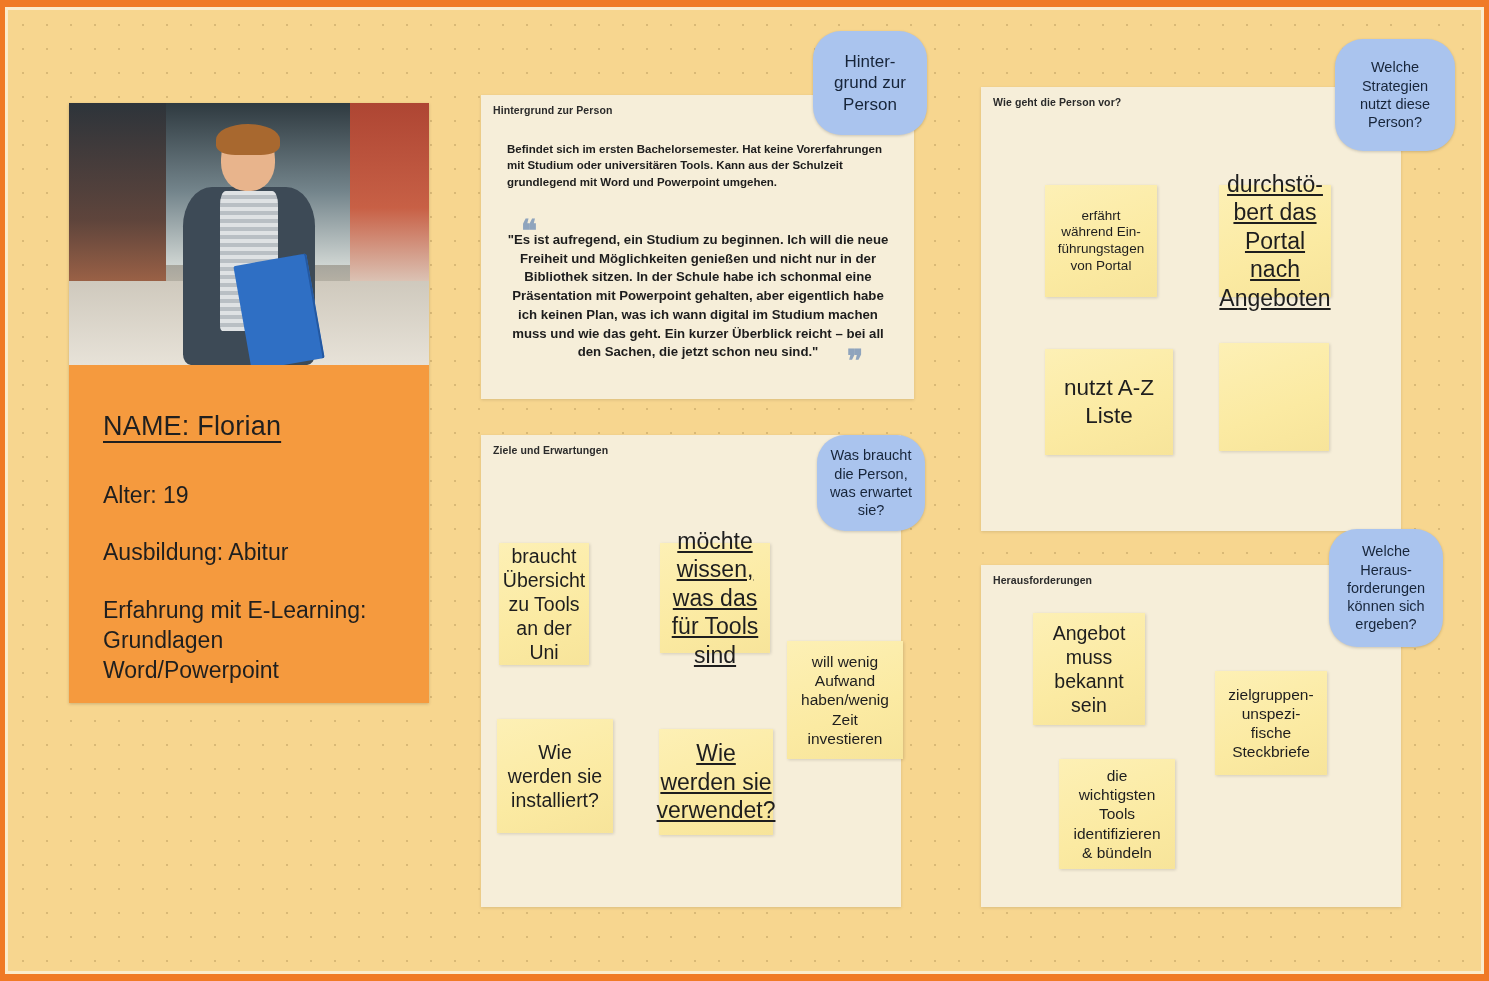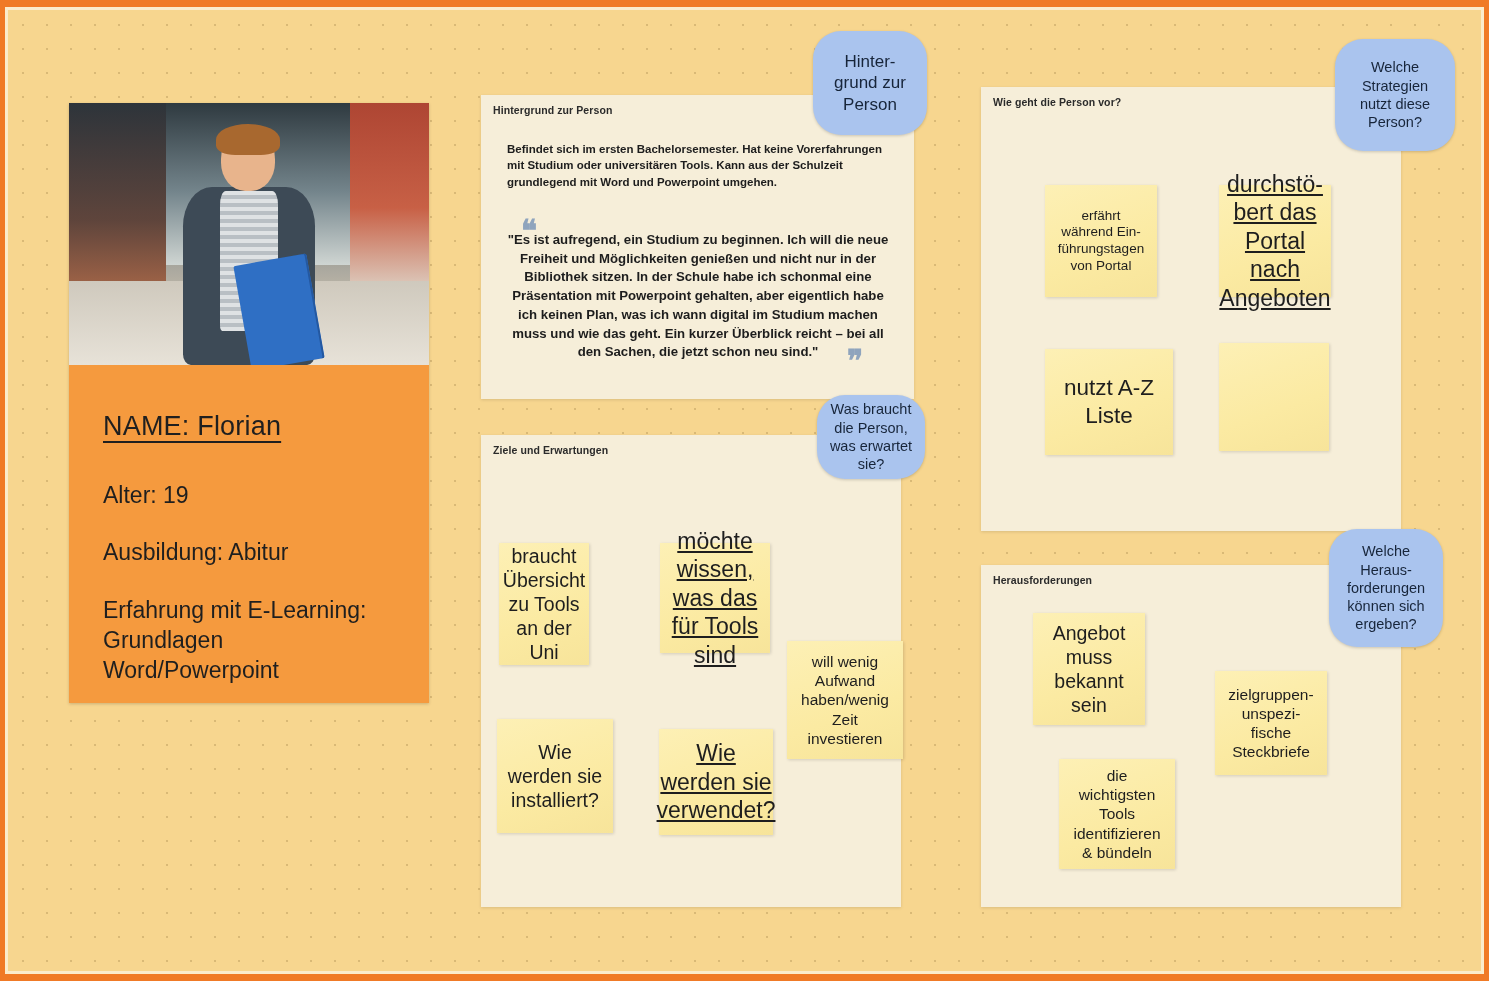--- a/index.html
+++ b/index.html
@@ -234,21 +234,21 @@
     <div class="quote-block">"Es ist aufregend, ein Studium zu beginnen. Ich will die neue Freiheit und Möglichkeiten genießen und nicht nur in der Bibliothek sitzen. In der Schule habe ich schonmal eine Präsentation mit Powerpoint gehalten, aber eigentlich habe ich keinen Plan, was ich wann digital im Studium machen muss und wie das geht. Ein kurzer Überblick reicht – bei all den Sachen, die jetzt schon neu sind."</div>
     <div class="qmark" style="left:366px; top:248px;">❞</div>
   </div>
   <div class="blue-note" style="left:808px; top:24px; width:114px; height:104px; white-space:pre-line;">Hinter-
 grund zur
 Person</div>
 
   <div class="panel" style="left:476px; top:428px; width:420px; height:472px;">
     <div class="panel-title">Ziele und Erwartungen</div>
   </div>
-  <div class="blue-note small" style="left:812px; top:388px; width:108px; height:84px; white-space:pre-line;">Was braucht
+  <div class="blue-note small" style="left:812px; top:428px; width:108px; height:96px; white-space:pre-line;">Was braucht
 die Person,
 was erwartet
 sie?</div>
 
   <div class="sticky s-19" style="left:494px; top:536px; width:90px; height:122px;">braucht Übersicht zu Tools an der Uni</div>
   <div class="sticky s-17" style="left:655px; top:536px; width:110px; height:110px;">möchte wissen, was das für Tools sind</div>
   <div class="sticky s-15" style="left:782px; top:634px; width:116px; height:118px;">will wenig Aufwand haben/wenig Zeit investieren</div>
   <div class="sticky s-19" style="left:492px; top:712px; width:116px; height:114px;">Wie werden sie installiert?</div>
   <div class="sticky s-17" style="left:654px; top:722px; width:114px; height:106px;">Wie werden sie verwendet?</div>
 

